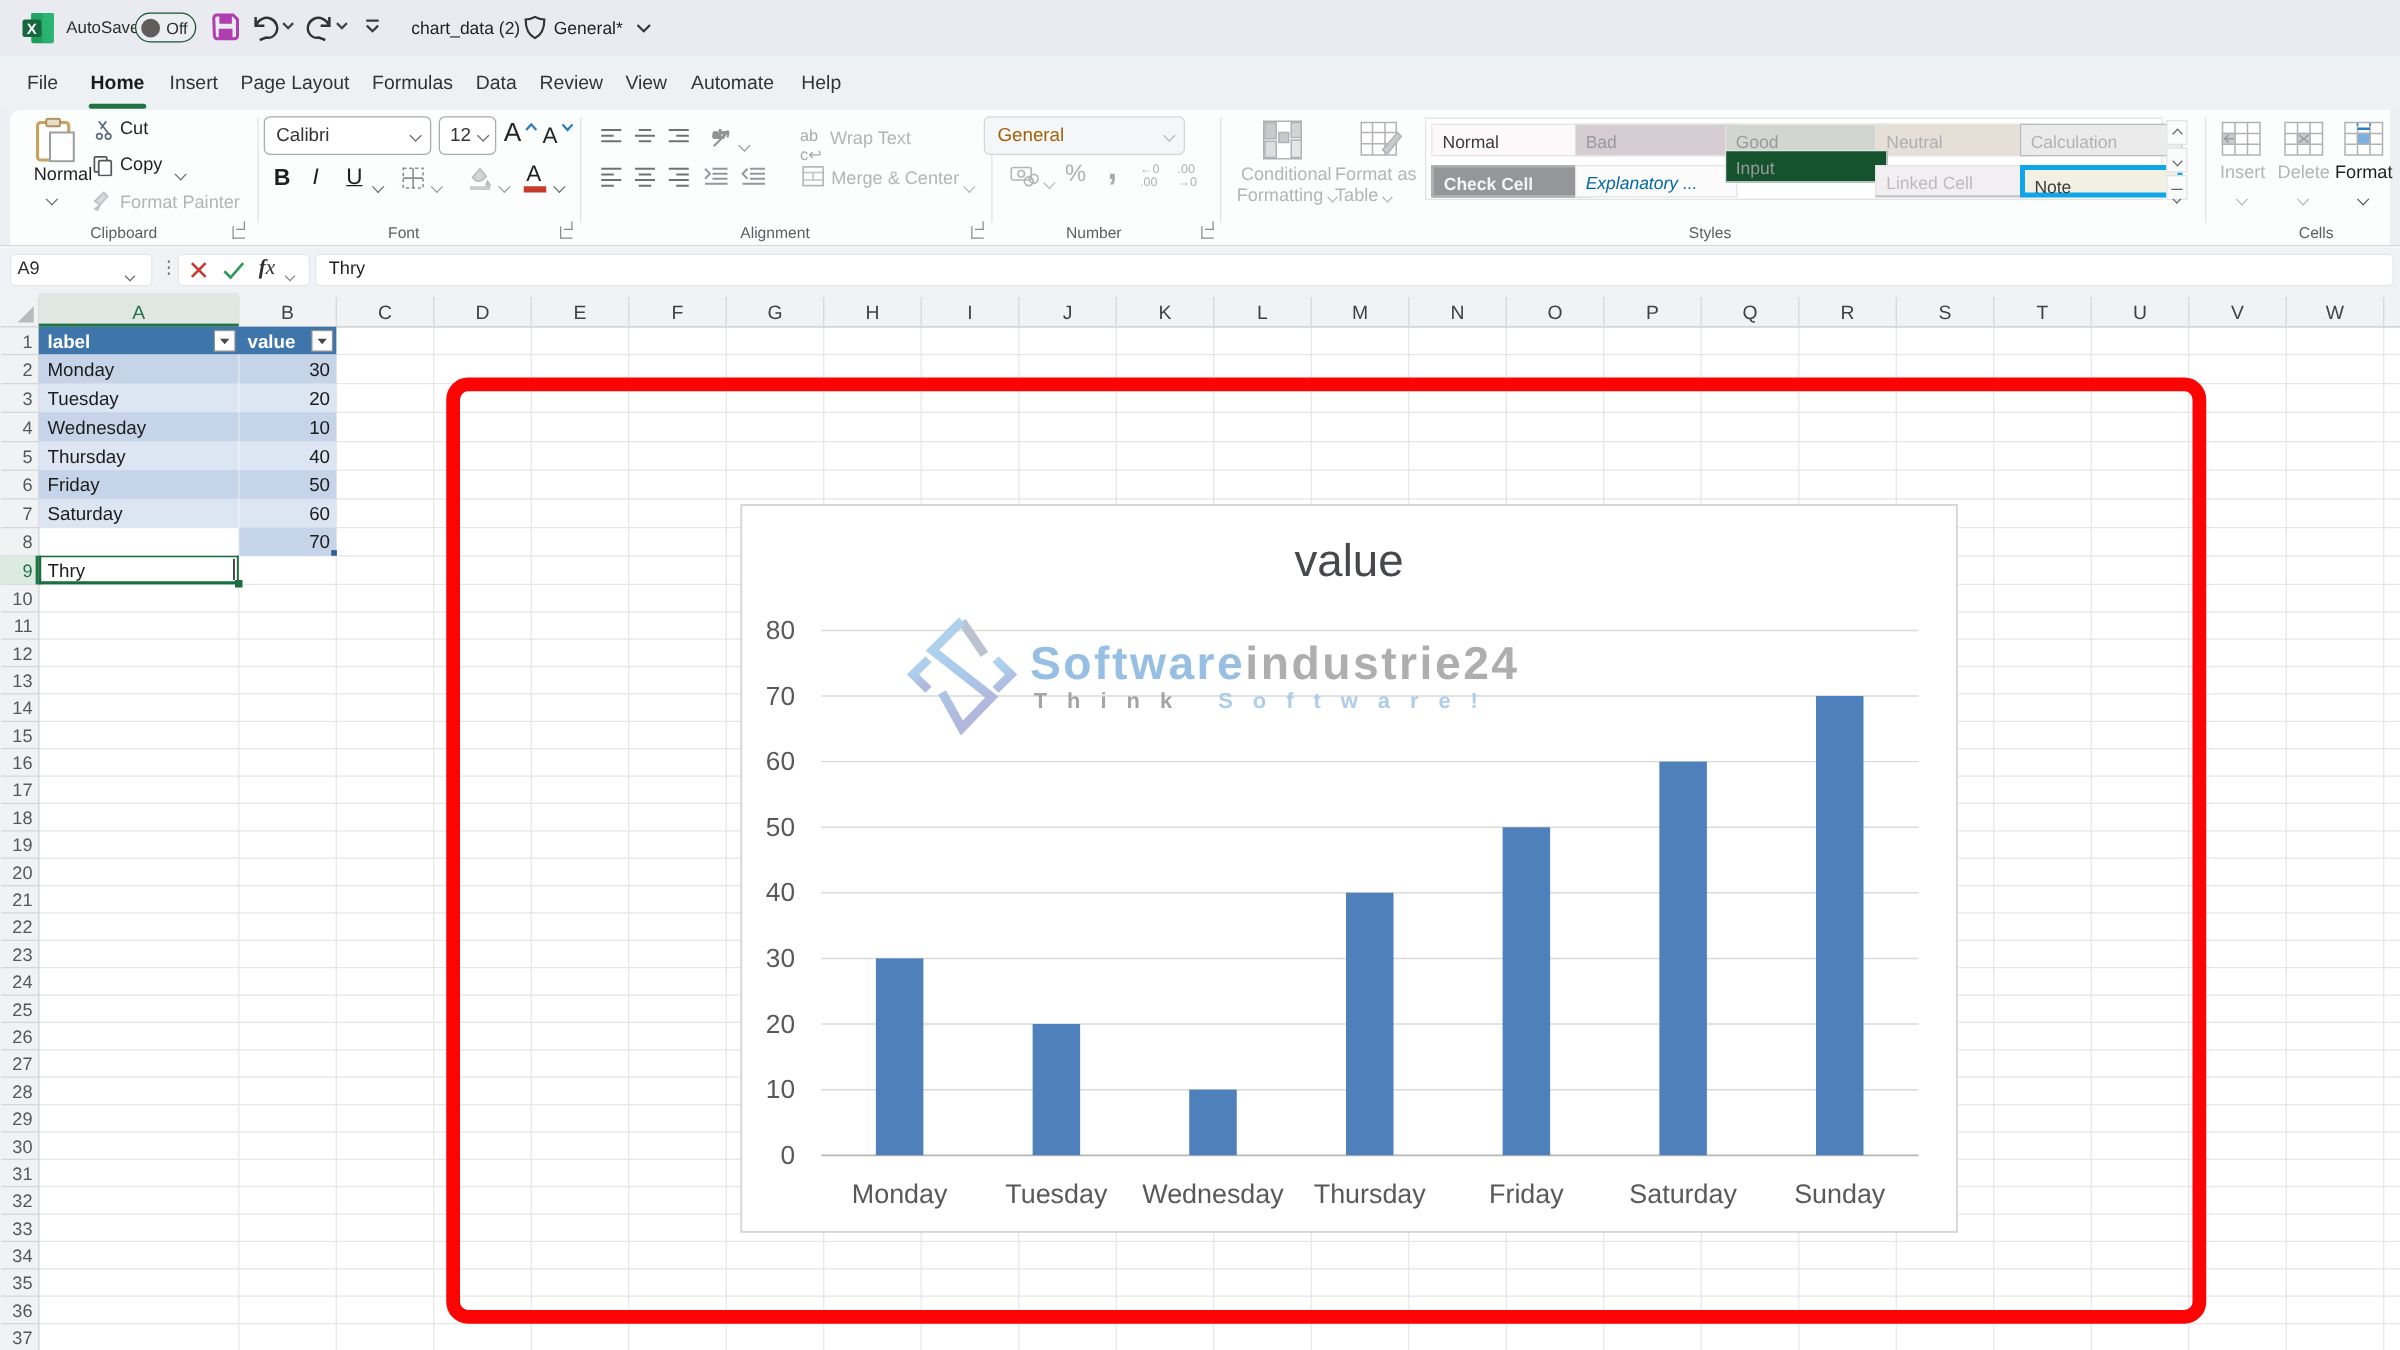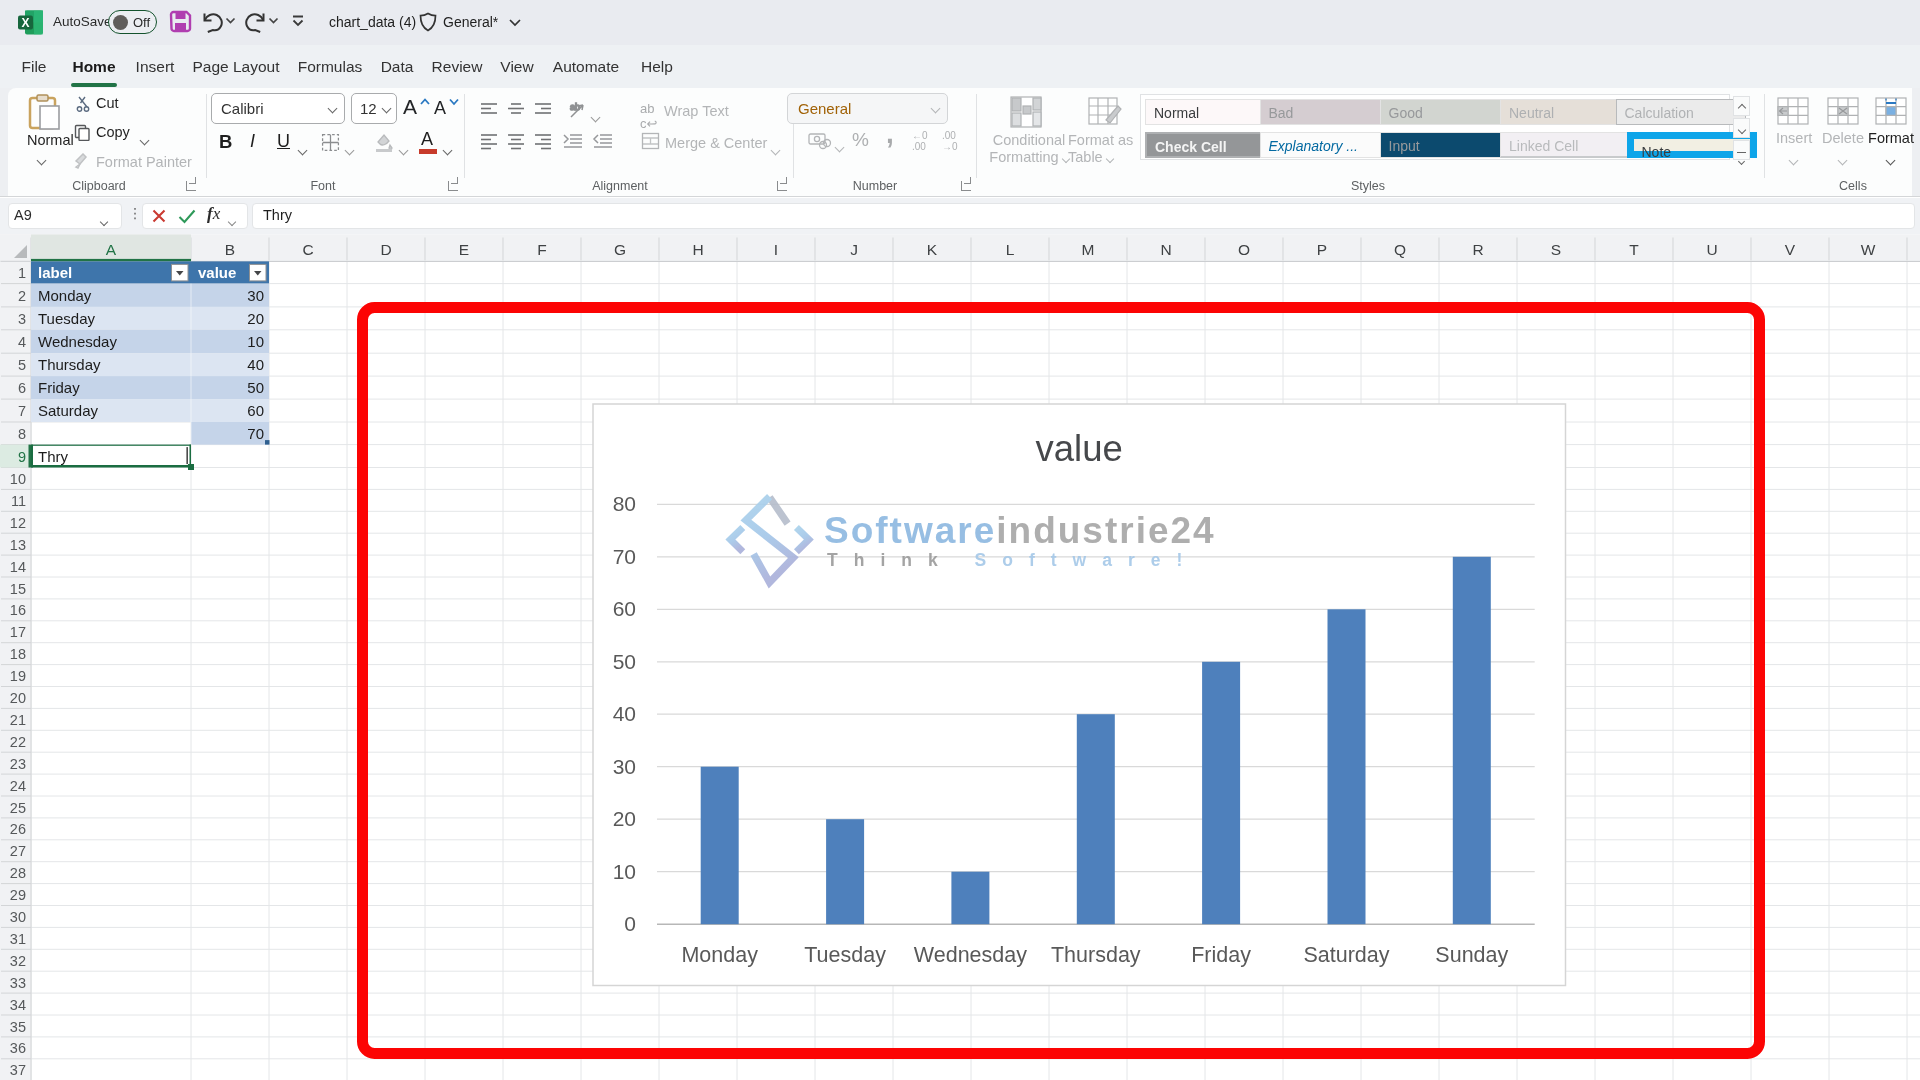--- a/index.html
+++ b/index.html
@@ -50,21 +50,21 @@
 <path d="M18.5,3.5 V10.5 H11.5"></path>
 <path d="M18.2,10 C16.2,5.4 10.8,3 6.3,5 C1.8,7 0,12.2 2.1,16.2 C3.7,19.2 7,20.8 10.2,20 L15.2,22"></path>
 </g>
     </svg>
     <svg class="abs" style="left:268px;top:16px" width="11" height="10" viewBox="0 0 11 10">
       <path d="M1.5,2.5 l4,4 4,-4" stroke="#444" stroke-width="1.7" fill="none"></path>
     </svg>
     <svg class="abs" style="left:291px;top:14px" width="14" height="15" viewBox="0 0 14 15">
 <path d="M2,2.5 h10 M2.5,6.5 l4.5,4.5 4.5,-4.5" stroke="#3a3a3a" stroke-width="1.8" fill="none"></path>
     </svg>
-    <div class="abs" style="left:329px;top:14px;font-size:14px;color:#1f1f1f">chart_data (4)</div>
+    <div class="abs" style="left:329px;top:14px;font-size:14px;color:#1f1f1f">chart_data (2)</div>
     <svg class="abs" style="left:419px;top:12px" width="18" height="20" viewBox="0 0 18 20">
 <path d="M9,1.5 C11.5,3 14.5,3.6 16.5,3.6 C16.5,10 15,15.5 9,18.5 C3,15.5 1.5,10 1.5,3.6 C3.5,3.6 6.5,3 9,1.5 Z" fill="none" stroke="#333" stroke-width="1.7"></path>
     </svg>
     <div class="abs" style="left:443px;top:14px;font-size:14px;color:#1f1f1f">General*</div>
     <svg class="abs" style="left:508px;top:17px" width="14" height="12" viewBox="0 0 14 12">
       <path d="M2,3 l5,5 5,-5" stroke="#333" stroke-width="1.7" fill="none"></path>
     </svg>
   </div>
 <div id="tabs">
     <div class="tab" style="left:-21px;width:110px;">File</div>
@@ -265,23 +265,23 @@
     </svg>
     <div class="abs" style="left:1068px;top:44px;width:66px;text-align:left;font-size:14.5px;color:#b3b5b7;line-height:17px">Format as<br>Table <span class="chev" style="border-color:#b3b5b7;width:6px;height:6px"></span></div>
     <div class="abs" style="left:1140px;top:6px;width:590px;height:66px;background:#fff;border:1px solid #e0e2e4"></div>
     <div class="sgc" style="left:1145px;top:10.5px;background:#fdf8f9;color:#3a3c3e;">Normal</div>
     <div class="sgc" style="left:1259.5px;top:10.5px;background:#d5cdd1;color:#97999b;">Bad</div>
     <div class="sgc" style="left:1379.5px;top:10.5px;background:#d2d5d0;color:#97999b;">Good</div>
     <div class="sgc" style="left:1500px;top:10.5px;background:#e5dfd8;color:#aeb0b2;">Neutral</div>
     <div class="sgc" style="left:1615.5px;top:10.5px;background:#ebebeb;color:#b0b2b4;border:1px solid #b8babc;">Calculation</div>
     <div class="sgc" style="left:1145px;top:44px;background:#949698;color:#f4f4f4;border:2px solid #aeb0b2;font-weight:bold;">Check Cell</div>
     <div class="sgc" style="left:1259.5px;top:44px;background:#fbfbfb;color:#0369a1;font-style:italic;">Explanatory ...</div>
-    <div class="sgc" style="left:1379.5px;top:44px;background:#0c4a6e;color:#97999b;">Input</div>
+    <div class="sgc" style="left:1379.5px;top:32px;background:#14532d;color:#97999b;">Input</div>
     <div class="sgc" style="left:1500px;top:44px;background:#f2eff3;color:#b8babc;border-bottom:2px solid #c8cacc;">Linked Cell</div>
-    <div class="sgc" style="left:1615.5px;top:44px;background:#f2efe3;color:#3a3c3e;border:7px solid #0ea5e9;margin-left:11px;">Note</div>
+    <div class="sgc" style="left:1615.5px;top:44px;background:#f2efe3;color:#3a3c3e;border:4px solid #0ea5e9;">Note</div>
     <div class="abs" style="left:1733px;top:8px;width:17px;height:20px;border:1px solid #e0e2e4;background:#fafbfb;text-align:center;padding-top:5px;line-height:8px"><span class="chevup" style="width:6px;height:6px"></span></div>
     <div class="abs" style="left:1733px;top:30px;width:17px;height:20px;border:1px solid #e0e2e4;background:#fafbfb;text-align:center;padding-top:5px;line-height:8px"><span class="chev" style="width:6px;height:6px"></span></div>
     <div class="abs" style="left:1733px;top:52px;width:17px;height:20px;border:1px solid #e0e2e4;background:#fafbfb;text-align:center;padding-top:5px;line-height:8px"><span style="display:inline-block;border-top:1.4px solid #666;width:9px;margin-bottom:2px"></span><br><span class="chev" style="width:5px;height:5px;margin-top:-9px"></span></div>
     <div class="glabel" style="left:1308px">Styles</div>
     <svg class="abs" style="left:1776px;top:8px" width="34" height="30" viewBox="0 0 34 30">
       <g stroke="#b0b2b4" stroke-width="1.2" fill="#fff">
 <rect x="2" y="2" width="30" height="26"></rect>
         <path d="M2,10.7 h30 M2,19.3 h30 M12,2 v26 M22,2 v26" fill="none"></path>
         <path d="M2,10.7 h10 v8.6 h-10 Z" fill="#c9cbcd"></path>
         <path d="M4,15 h7 M7,12 l-3.5,3 3.5,3" stroke="#97999b" fill="none"></path>

